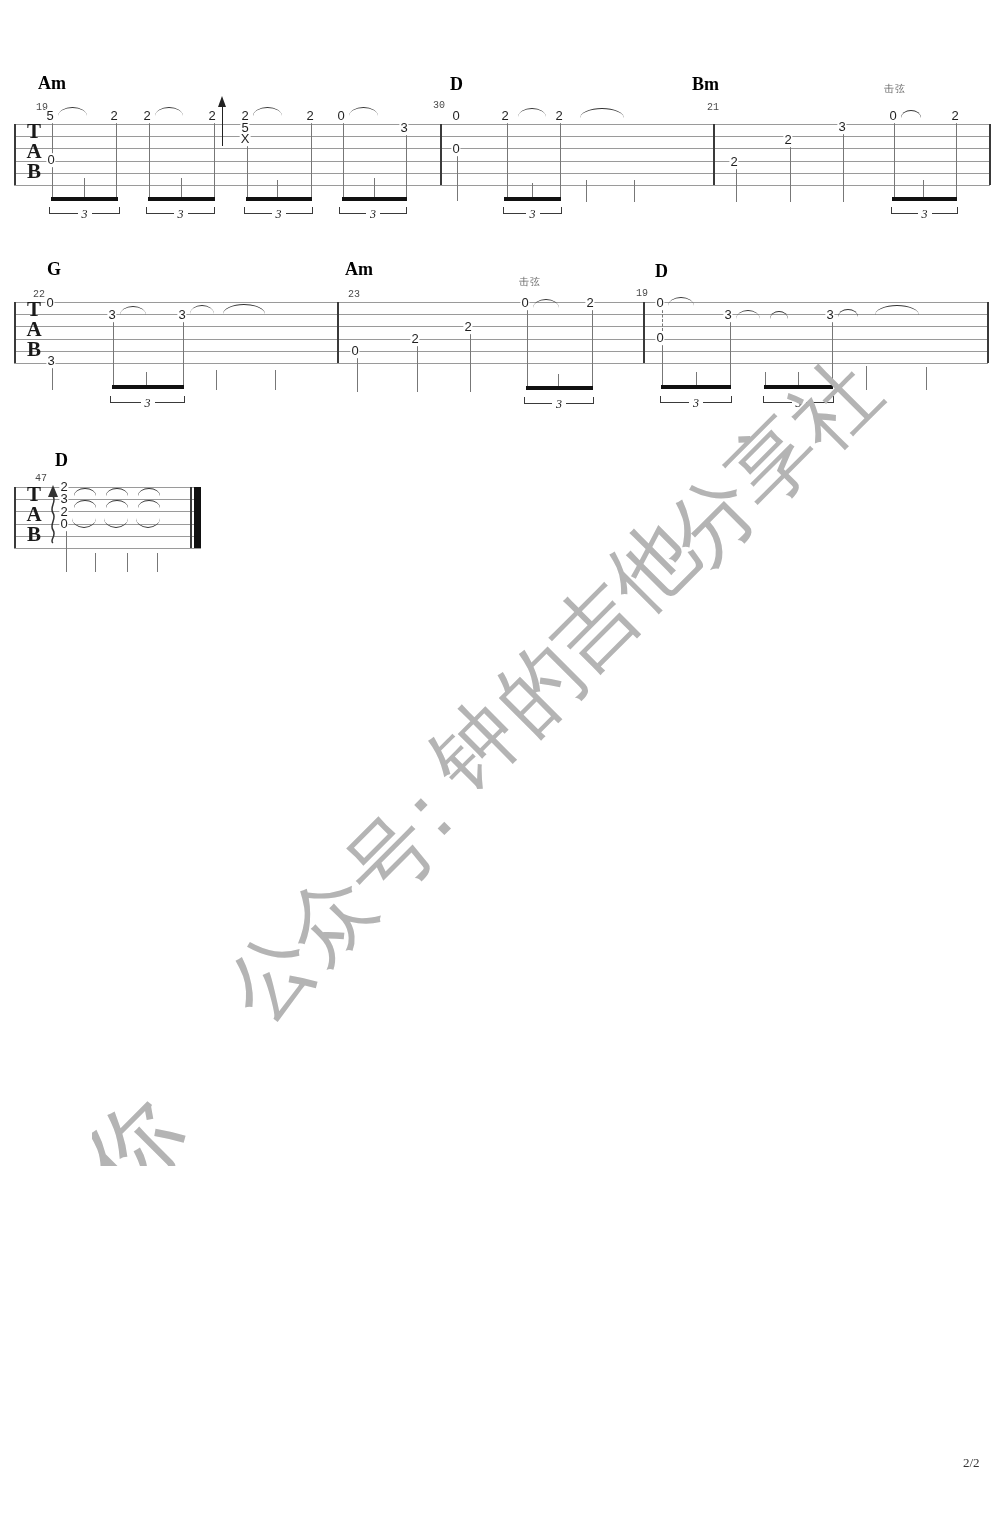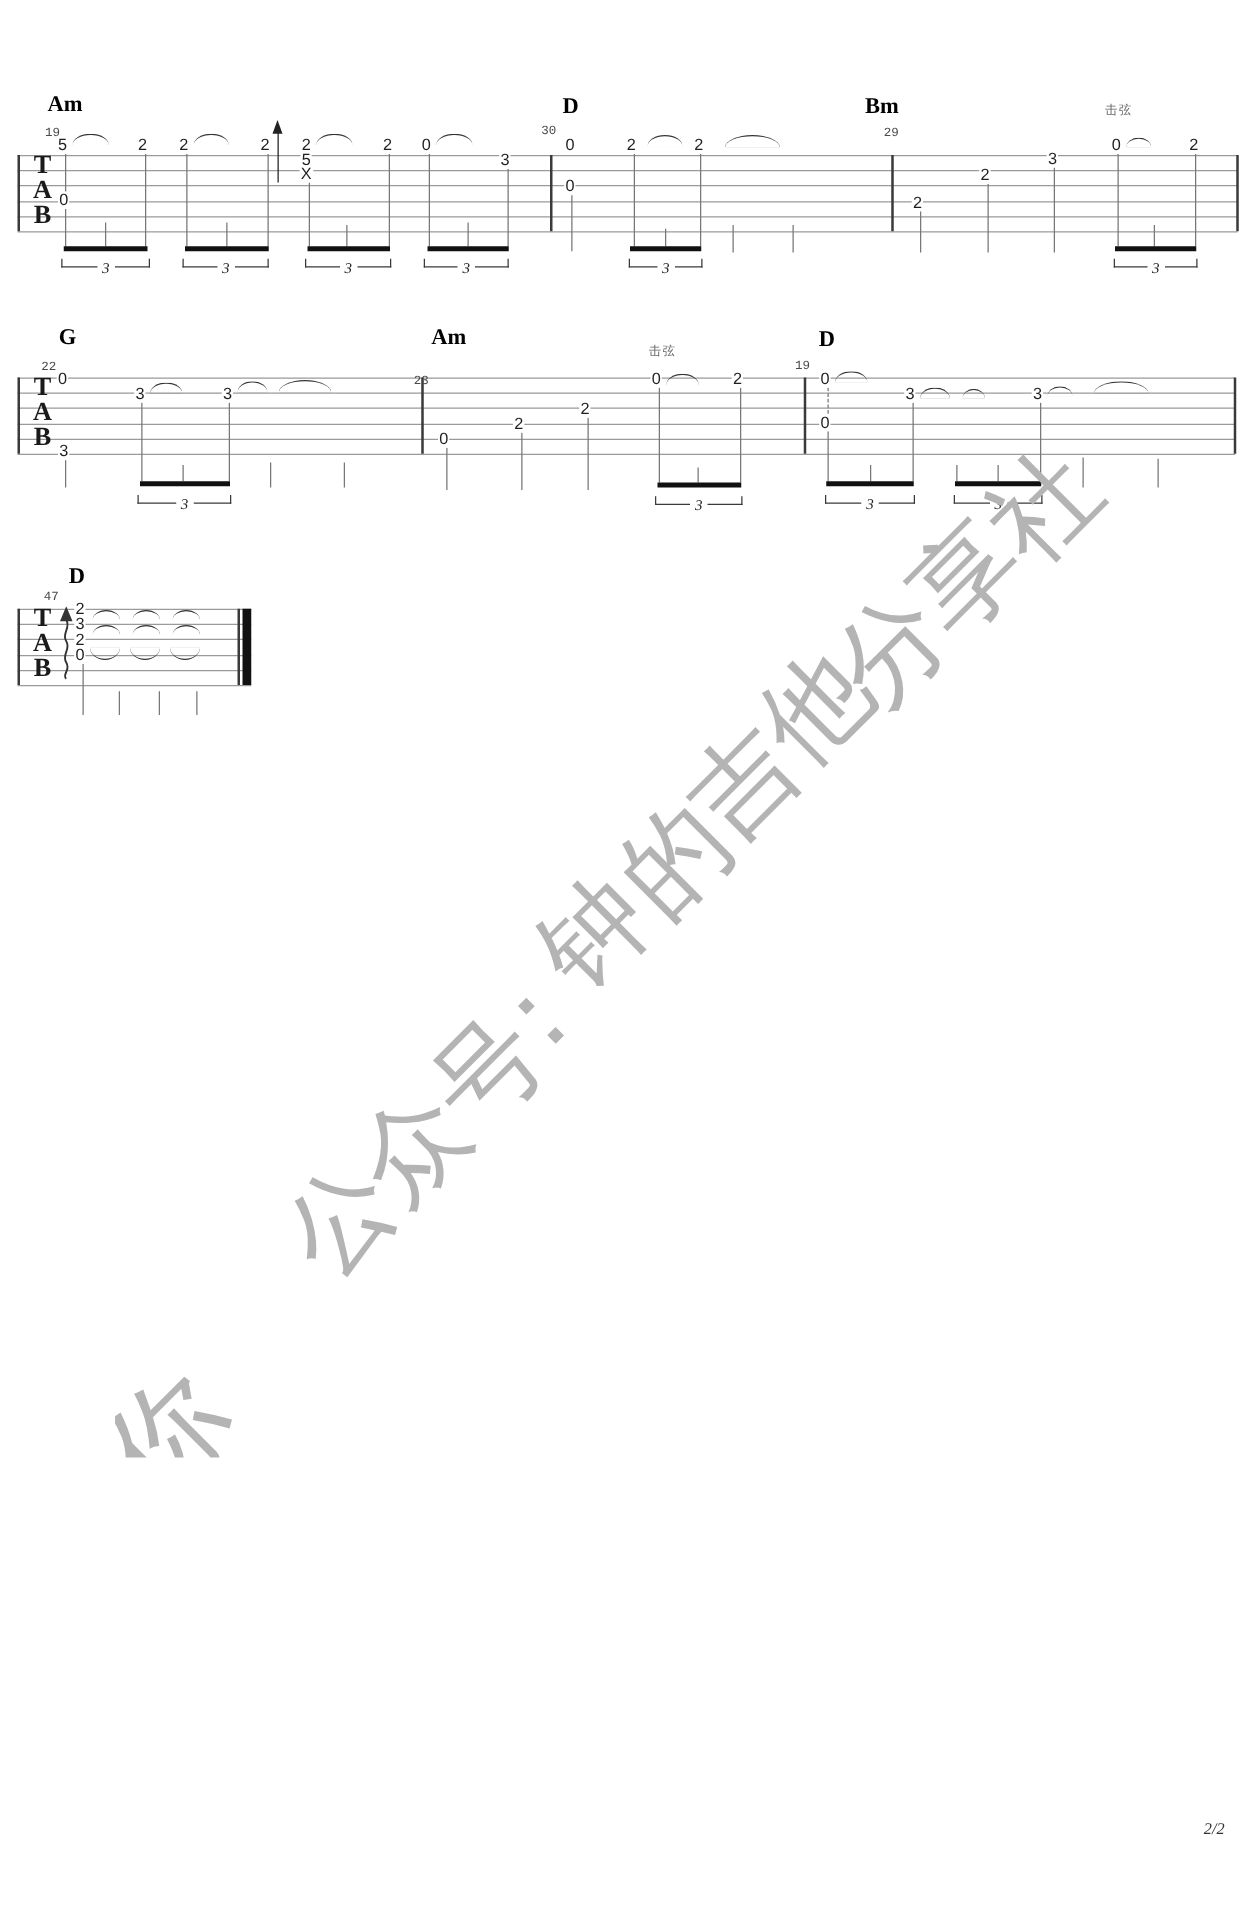--- a/index.html
+++ b/index.html
@@ -58,21 +58,21 @@
       <div class="clef" style="left: 24px; top: 121px; color: rgb(26, 26, 26);">
         <div>T</div>
         <div>A</div>
         <div>B</div>
       </div>
       <div class="chord" style="left: 38px; top: 74px; color: rgb(0, 0, 0);">Am</div>
       <div class="chord" style="left: 450px; top: 75px; color: rgb(0, 0, 0);">D</div>
       <div class="chord" style="left: 692px; top: 75px; color: rgb(0, 0, 0); font-family: Liberation Serif, serif;">Bm</div>
       <div class="mnum" style="left: 36px; top: 103px; color: rgb(74, 74, 74);">19</div>
       <div class="mnum" style="left: 433px; top: 101px; color: rgb(74, 74, 74);">30</div>
-      <div class="mnum" style="left: 707px; top: 103px; color: rgb(74, 74, 74);">29</div>
+      <div class="mnum" style="left: 707px; top: 103px; color: rgb(74, 74, 74);">21</div>
       <div class="anno" style="left: 884px; top: 84px; color: rgb(102, 102, 102);">击弦</div>
       <div class="stem" style="left: 52px; top: 122px; height: 75px; background: rgb(119, 119, 119);"></div>
       <div class="stem" style="left: 84px; top: 178px; height: 19px; background: rgb(119, 119, 119);"></div>
       <div class="stem" style="left: 116px; top: 122px; height: 75px; background: rgb(119, 119, 119);"></div>
       <div class="stem" style="left: 149px; top: 122px; height: 75px; background: rgb(119, 119, 119);"></div>
       <div class="stem" style="left: 181px; top: 178px; height: 19px; background: rgb(119, 119, 119);"></div>
       <div class="stem" style="left: 214px; top: 122px; height: 75px; background: rgb(119, 119, 119);"></div>
       <div class="stem" style="left: 247px; top: 145px; height: 52px; background: rgb(119, 119, 119);"></div>
       <div class="stem" style="left: 277px; top: 180px; height: 17px; background: rgb(119, 119, 119);"></div>
       <div class="stem" style="left: 311px; top: 123px; height: 74px; background: rgb(119, 119, 119);"></div>
@@ -174,21 +174,21 @@
       <div class="barline" style="left: 987px; top: 302px; height: 61px; background: rgb(58, 58, 58);"></div>
       <div class="clef" style="left: 24px; top: 299px; color: rgb(26, 26, 26);">
         <div>T</div>
         <div>A</div>
         <div>B</div>
       </div>
       <div class="chord" style="left: 47px; top: 260px; color: rgb(0, 0, 0);">G</div>
       <div class="chord" style="left: 345px; top: 260px; color: rgb(0, 0, 0);">Am</div>
       <div class="chord" style="left: 655px; top: 262px; color: rgb(0, 0, 0);">D</div>
       <div class="mnum" style="left: 33px; top: 290px; color: rgb(74, 74, 74);">22</div>
-      <div class="mnum" style="left: 331px; top: 290px; color: rgb(74, 74, 74); margin-top: 11px;">23</div>
+      <div class="mnum" style="left: 348px; top: 290px; color: rgb(74, 74, 74);">23</div>
       <div class="mnum" style="left: 636px; top: 289px; color: rgb(74, 74, 74);">19</div>
       <div class="anno" style="left: 519px; top: 277px; color: rgb(102, 102, 102);">击弦</div>
       <div class="stem" style="left: 52px; top: 368px; height: 22px; background: rgb(119, 119, 119);"></div>
       <div class="stem" style="left: 113px; top: 322px; height: 63px; background: rgb(119, 119, 119);"></div>
       <div class="stem" style="left: 146px; top: 372px; height: 13px; background: rgb(119, 119, 119);"></div>
       <div class="stem" style="left: 183px; top: 322px; height: 63px; background: rgb(119, 119, 119);"></div>
       <div class="stem" style="left: 216px; top: 370px; height: 20px; background: rgb(119, 119, 119);"></div>
       <div class="stem" style="left: 275px; top: 370px; height: 20px; background: rgb(119, 119, 119);"></div>
       <div class="stem" style="left: 357px; top: 358px; height: 34px; background: rgb(119, 119, 119);"></div>
       <div class="stem" style="left: 417px; top: 346px; height: 46px; background: rgb(119, 119, 119);"></div>
@@ -302,14 +302,14 @@
       <div class="wm-char" style="left: 490px; top: 638px; color: rgb(180, 180, 180); font-size: 84px;">的</div>
       <div class="wm-char" style="left: 545px; top: 577px; color: rgb(180, 180, 180); font-size: 84px;">吉</div>
       <div class="wm-char" style="left: 602px; top: 516px; color: rgb(180, 180, 180); font-size: 84px;">他</div>
       <div class="wm-char" style="left: 663px; top: 470px; color: rgb(180, 180, 180); font-size: 84px;">分</div>
       <div class="wm-char" style="left: 723px; top: 413px; color: rgb(180, 180, 180); font-size: 84px;">享</div>
       <div class="wm-char" style="left: 785px; top: 355px; color: rgb(180, 180, 180); font-size: 84px;">社</div>
       <div class="wm-frag" style="left: 92px; top: 1080px; width: 105px; height: 86px;">
         <span style="left: -4px; top: 6px; font-size: 96px; color: rgb(180, 180, 180);">你</span>
       </div>
     </div>
-  <div id="page-number" style="left:963px;top:1456px;font-style:italic;">2/2</div>
+  <div id="page-number" style="left:963px;top:1456px;">2/2</div>
 </div>
 
 </body></html>

